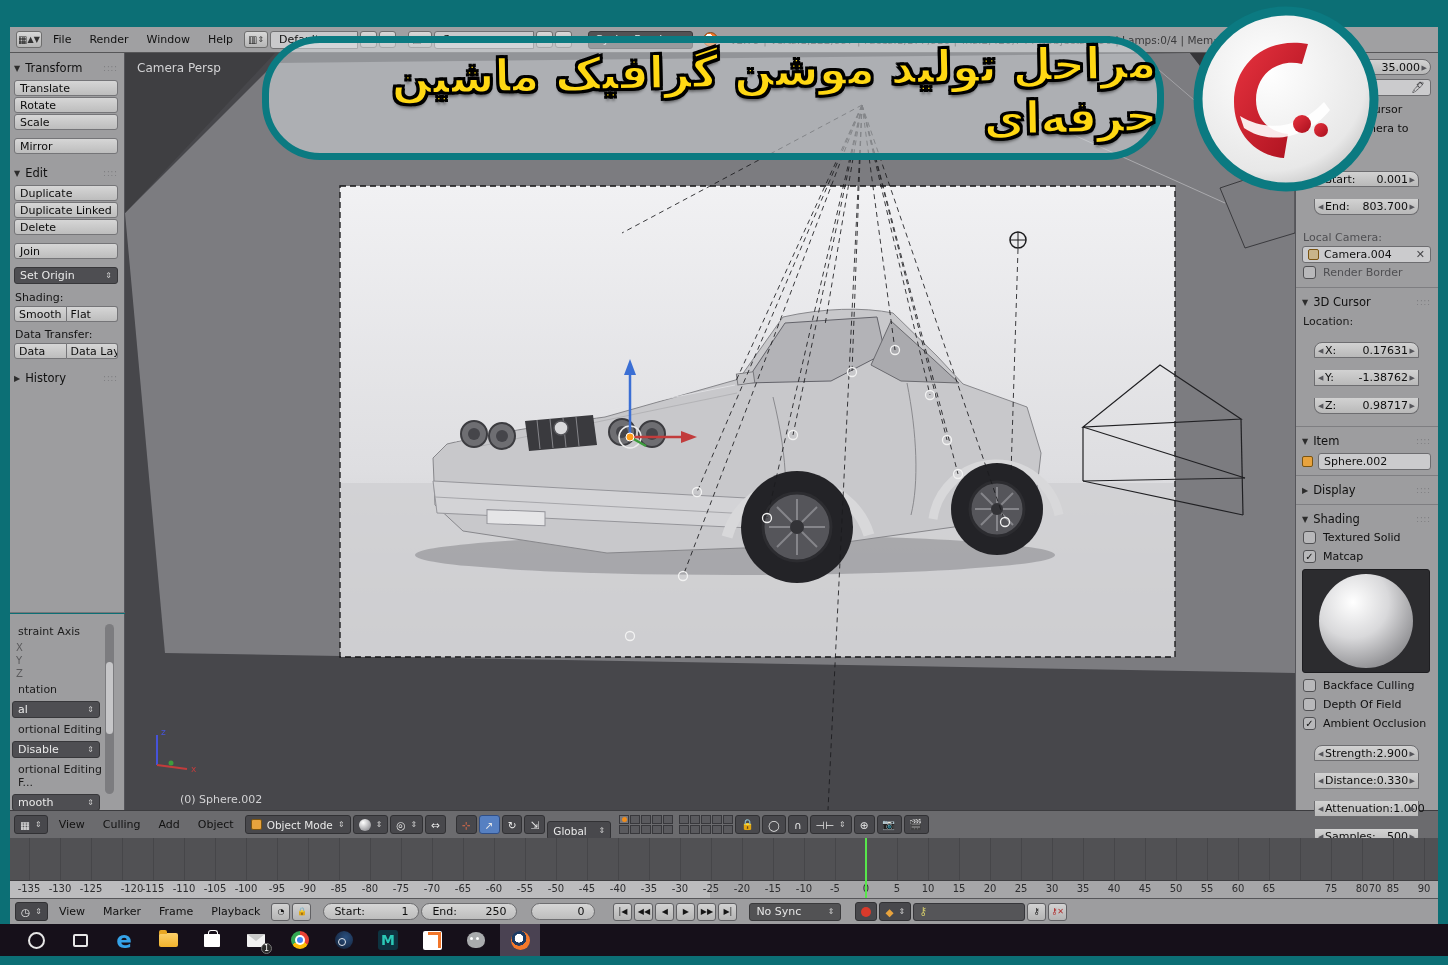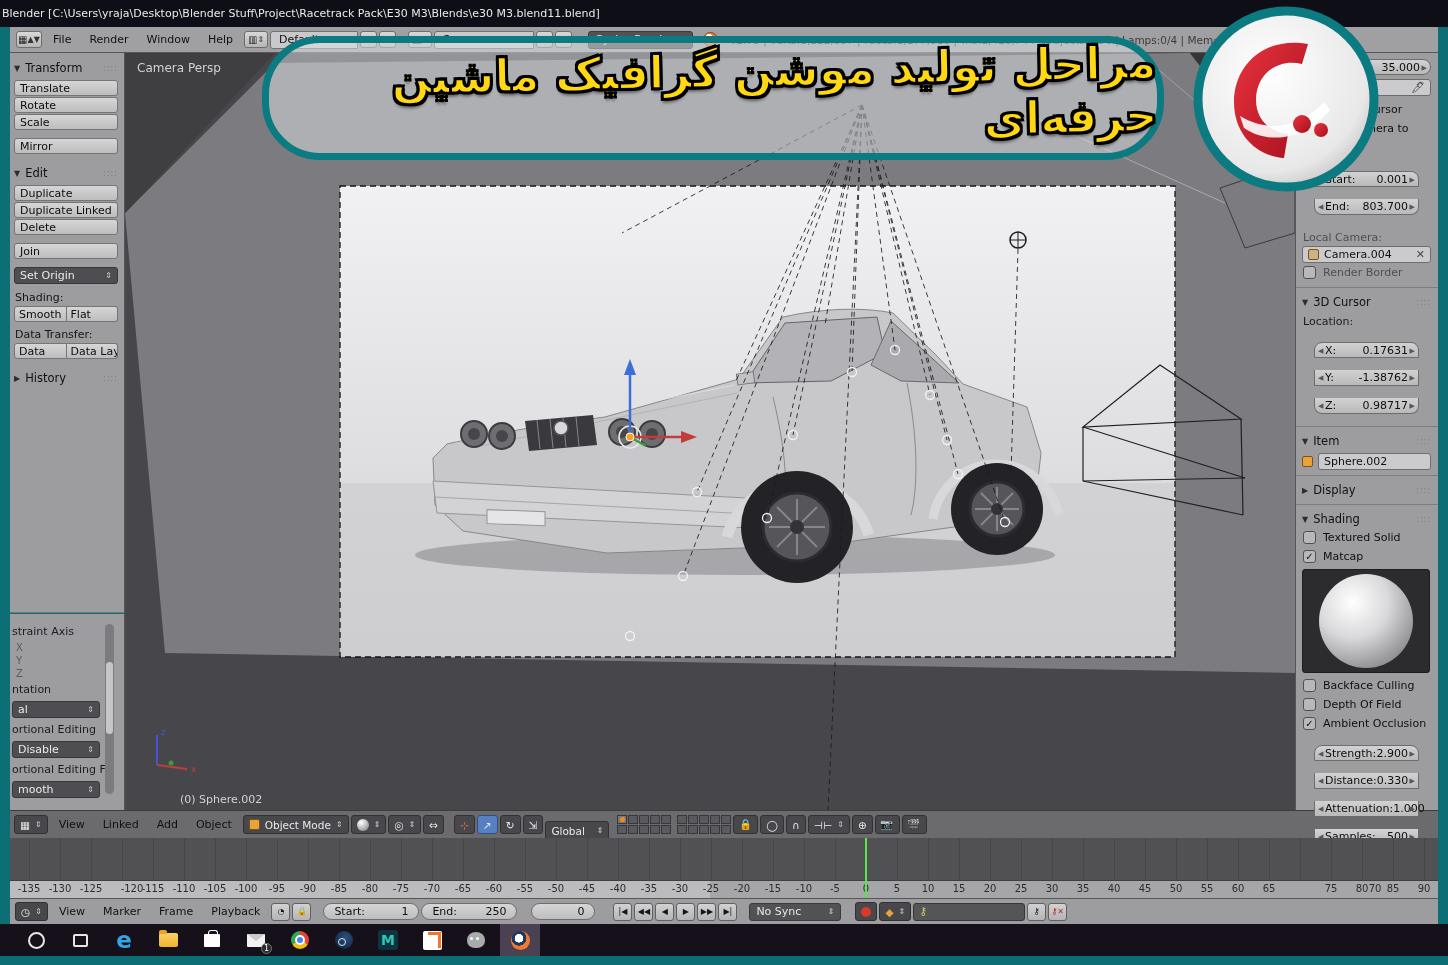--- a/index.html
+++ b/index.html
@@ -43,21 +43,21 @@
   .pair .pair-btn:first-child{border-radius:3px 0 0 3px;}
   .pair .pair-btn:last-child{border-radius:0 3px 3px 0;border-left:none;}
   .shelf-label{padding:5px 3px 1px;color:#141414;}
   .dropdown-dark{height:17px;background:#4e4e52;border:1px solid #37373a;border-radius:3px;color:#e9e9e9;
                  display:flex;align-items:center;margin:2px 2px;padding:0 5px;}
   .dropdown-dark .stepper{margin-left:auto;}
 
   
   .op-panel{left:10px;top:614px;width:115px;height:196px;background:#9d9d9f;border-right:1px solid #55555a;
             padding:8px 2px 0 0;overflow:hidden;}
-  .op-label{color:#1c1c1c;padding:3px 2px;}
+  .op-label{color:#1c1c1c;padding:3px 8px;}
   .op-dim{color:#5a5a5c;padding:1px 6px;font-size:10px;}
   .scrollbar{position:absolute;right:10px;top:10px;width:9px;height:170px;background:#7c7c7f;border-radius:5px;}
   .scroll-thumb{position:absolute;left:1px;top:38px;width:7px;height:72px;background:#c6c6c8;border-radius:4px;}
 
   
   .viewport{left:125px;top:53px;width:1170px;height:757px;background:#47474b;overflow:hidden;}
   .vp-label{position:absolute;color:#d2d2d4;font-size:12px;}
   .vp-header{left:10px;top:810px;width:1428px;height:28px;background:#6b6b6e;border-top:1px solid #3c3c3f;
              display:flex;align-items:center;gap:2px;padding:0 4px;color:#0f0f0f;}
   .vph-btn{height:19px;background:#48484c;border:1px solid #313134;border-radius:3px;color:#e8e8e8;
@@ -152,23 +152,20 @@
   .banner-text{direction:rtl;font-size:45px;font-weight:bold;color:#ffd813;transform:rotate(-1.2deg);
                -webkit-text-stroke:2px #000;
                text-shadow:0 0 2px #000,2px 2px 0 #000,-2px 2px 0 #000,2px -2px 0 #000,-2px -2px 0 #000,0 4px 3px rgba(0,0,0,.45);}
   .logo{left:1190px;top:6px;width:192px;height:186px;z-index:60;}
 </style>
 </head>
 <body>
 
 <div class="stage">
 
-  <div class="abs titlebar">
-    <span>Blender [C:\Users\yraja\Desktop\Blender Stuff\Project\Racetrack Pack\E30 M3\Blends\e30 M3.blend11.blend]</span>
-  </div>
 
   <div class="abs infobar">
     <span class="mini-btn" style="width:26px;">▦ <span class="stepper" style="color:#333">▲▼</span></span>
     <span><span class="menu-item">File</span><span class="menu-item">Render</span><span class="menu-item">Window</span><span class="menu-item">Help</span></span>
     <span class="mini-btn" style="width:24px;">▥<span class="stepper" style="color:#333">⇕</span></span>
     <span class="id-field">
         <span>Default</span>
       </span>
     <span class="mini-btn">+</span>
     <span class="mini-btn">✕</span>
@@ -400,21 +397,21 @@
         <text x="36" y="682" font-size="9" fill="#4653d9">z</text>
         <text x="66" y="719" font-size="9" fill="#c23c3c">x</text>
       </g>
     </svg>
     <div class="vp-label" style="left:12px;top:8px;">Camera Persp</div>
     <div class="vp-label" style="left:55px;top:740px;font-size:11px;">(0) Sphere.002</div>
   </div>
 
   <div class="abs vp-header">
     <span class="vph-btn">▦<span class="stepper">⇕</span></span>
-    <span style="color:#101010;"><span class="menu-item">View</span><span class="menu-item">Linked</span><span class="menu-item">Add</span><span class="menu-item">Object</span></span>
+    <span style="color:#101010;"><span class="menu-item">View</span><span class="menu-item">Culling</span><span class="menu-item">Add</span><span class="menu-item">Object</span></span>
     <span class="vph-btn" style="min-width:106px;">
       <span class="cube-ico"></span>
       <span>Object Mode</span>
         <span class="stepper" style="margin-left:auto;">⇕</span>
     </span>
     <span class="vph-btn">
       <span class="sphere-ico"></span>
         <span class="stepper">⇕</span>
     </span>
     <span class="vph-btn">◎<span class="stepper">⇕</span></span>

